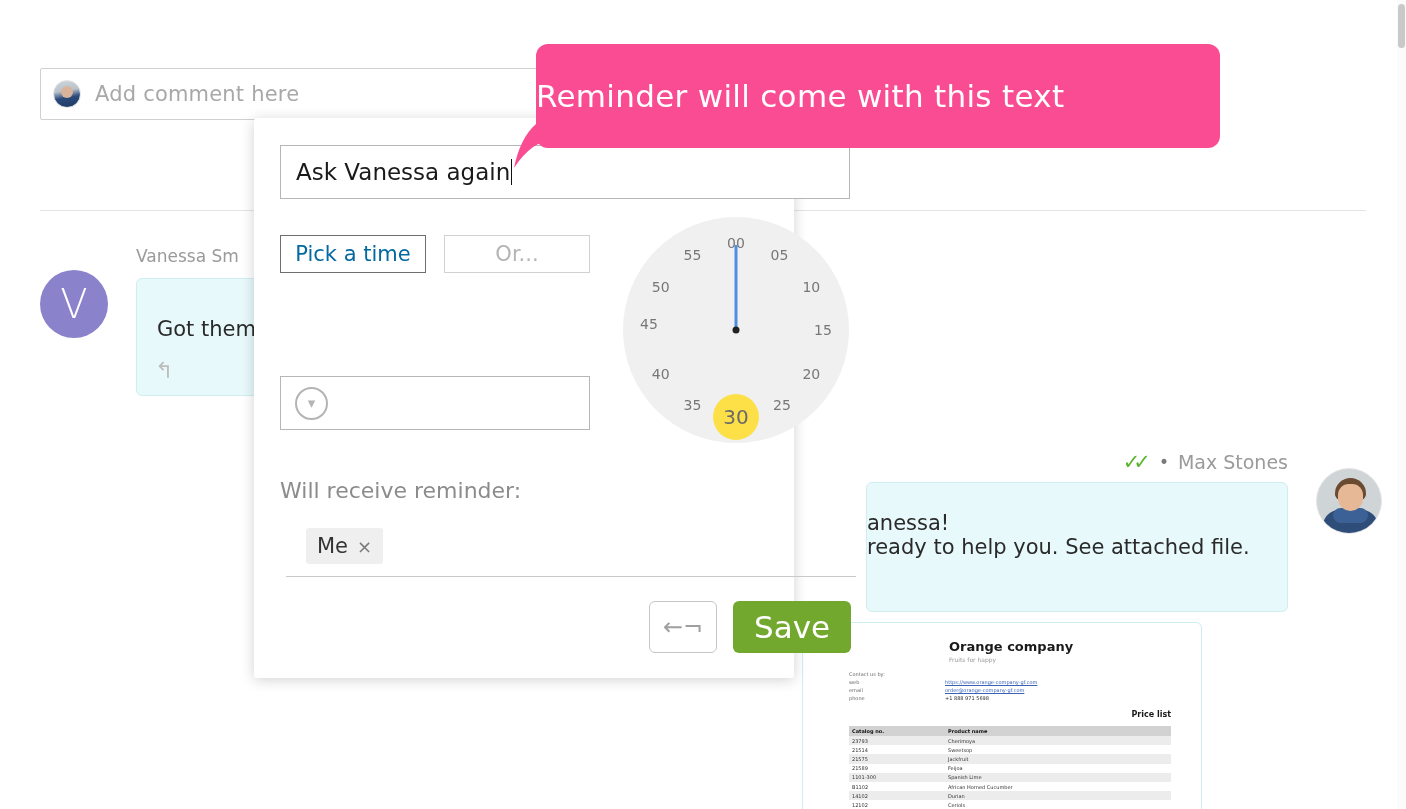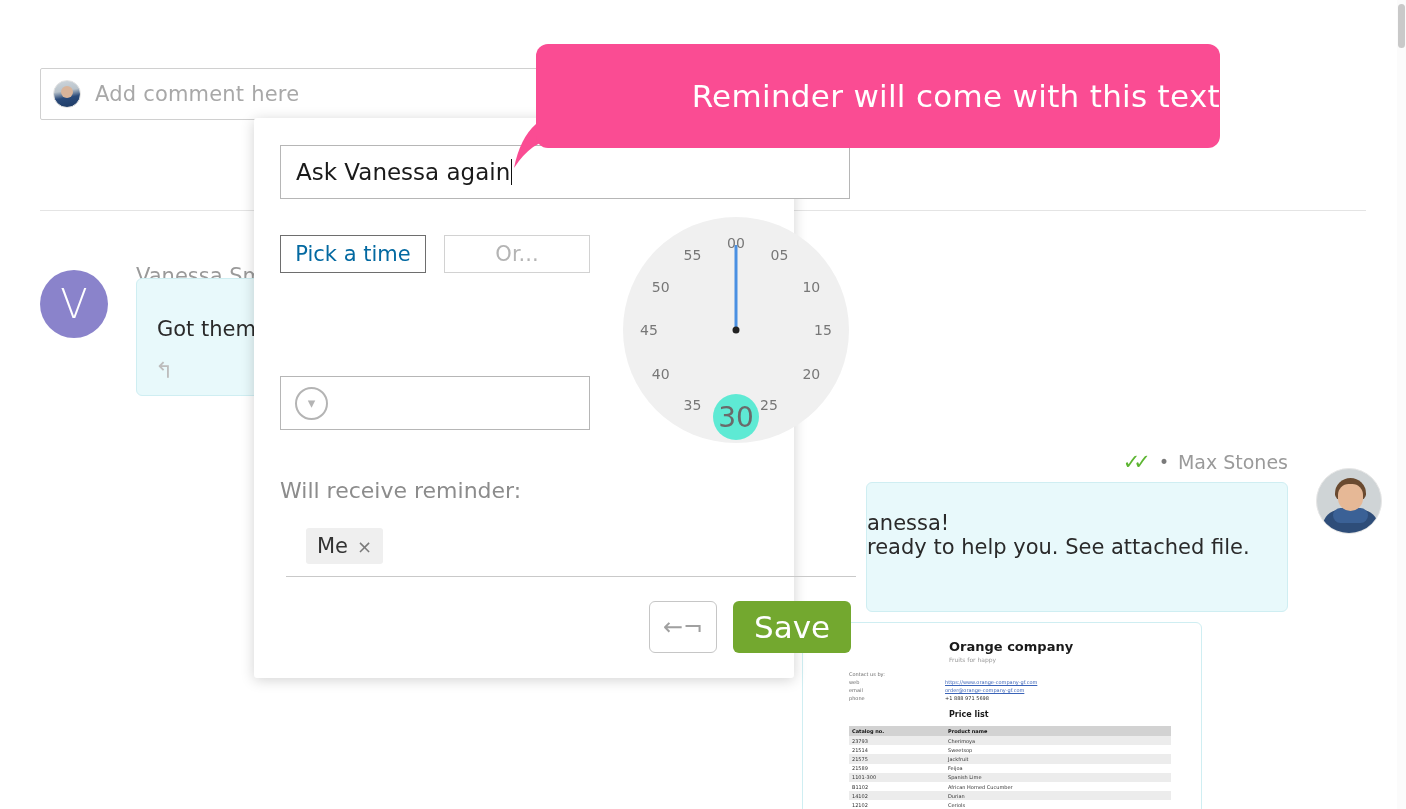--- a/index.html
+++ b/index.html
@@ -37,21 +37,21 @@
   }
 
   
   .msg-left { position: absolute; left: 40px; top: 246px; }
   .avatar-letter {
     position:absolute; left:0; top:24px; width: 68px; height: 68px; border-radius: 50%;
     background:#8a83cb; color:#fff; font-size: 40px;
     display:flex; align-items:center; justify-content:center; font-weight:300;
   }
   .msg-left-name {
-    position:absolute; left: 96px; top: 18px; font-size: 21px; color:#9a9a9a; white-space:nowrap;
+    position:absolute; left: 96px; top: 0px; font-size: 17px; color:#9a9a9a; white-space:nowrap;
   }
   .bubble-left {
     position:absolute; left: 96px; top: 32px; width: 300px; height: 118px;
     background:#e8f9fb; border:1px solid #cfeef2; border-radius: 6px;
     padding: 38px 0 0 20px; font-size: 21px; color:#2a2a2a; white-space:nowrap;
   }
   .reply-icon { position:absolute; left: 18px; bottom: 12px; color:#bdbdbd; font-size: 22px; }
 
   
   .msg-right { position:absolute; right: 16px; top: 450px; }
@@ -83,21 +83,21 @@
     background:#fff; border:1px solid #cfeef2; border-radius: 6px; overflow:hidden;
   }
   .doc-inner { position:absolute; left: 46px; top: 16px; right: 30px; }
   .doc-title { font-size: 13px; font-weight: bold; color:#1a1a1a; margin-left: 100px; }
   .doc-sub { font-size: 6px; color:#9a9a9a; margin-left: 100px; margin-top: 2px; }
   .doc-contact { margin-top: 8px; font-size: 5px; color:#4a4a4a; }
   .doc-contact .row { display:flex; margin-bottom: 2px; }
   .doc-contact .k { width: 96px; color:#6a6a6a; }
   .doc-contact .v { color:#2a2a2a; }
   .doc-contact .v.link { color:#3a63b8; text-decoration: underline; }
-  .doc-pricelist { margin-top: 9px; margin-left: 100px; font-size: 8px; font-weight:bold; color:#1a1a1a;}
+  .doc-pricelist { margin-top: 9px; margin-left: 100px; font-size: 8px; font-weight:bold; color:#1a1a1a;text-align:right;}
   .doc-table { margin-top: 7px; width: 100%; border-collapse: collapse; font-size: 5px; }
   .doc-table th { background:#d2d2d2; color:#111; text-align:left; padding: 2px 3px; font-weight:bold;}
   .doc-table td { padding: 1.6px 3px; color:#333; }
   .doc-table tr:nth-child(odd) td { background:#ececec; }
   .doc-table .c-cat { width: 96px; }
 
   
   .dialog {
     position:absolute; left: 254px; top: 118px; width: 540px; height: 560px;
     background:#fff; border-radius: 3px;
@@ -153,24 +153,24 @@
   }
   .clock-hand {
     position:absolute; left: 50%; top: 50%; width: 3px; height: 85px;
     background:#4a90e2; transform-origin: top center; transform: translateX(-50%) rotate(180deg);
   }
   .clock-center {
     position:absolute; left:50%; top:50%; width: 7px; height:7px; border-radius:50%;
     background:#222; transform: translate(-50%,-50%);
   }
   .clock-sel {
-    position:absolute; width: 46px; height: 46px; border-radius:50%; background:#5eead4;
+    position:absolute; width: 46px; height: 46px; border-radius:50%; background:#fde047;
     transform: translate(-50%,-50%);
     display:flex; align-items:center; justify-content:center;
-    font-size: 28px; color:#6a6a6a;
+    font-size: 20px; color:#6a6a6a;
   }
 
   .recv-label { position:absolute; left: 26px; top: 360px; font-size: 22px; color:#8c8c8c; }
   .chips { position:absolute; left: 32px; top: 410px; width: 570px; border-bottom: 1px solid #c9c9c9; padding-bottom: 12px; }
   .chip {
     display:inline-flex; align-items:center; gap:9px;
     background:#efefef; border-radius: 3px; padding: 6px 11px;
     font-size: 21px; color:#333; margin-left: 20px;
   }
   .chip-x { color:#7a7a7a; font-size: 18px; }
@@ -185,21 +185,21 @@
     position:absolute; left: 479px; top: 483px; width: 118px; height: 52px;
     border-radius: 6px; background:#73a82f; border:none;
     display:flex; align-items:center; justify-content:center;
     font-size: 31px; color:#fff;
   }
 
   
   .balloon {
     position:absolute; left: 536px; top: 44px; width: 684px; height: 104px;
     background:#fa4c93; border-radius: 12px;
-    display:flex; align-items:center; justify-content:flex-end;
+    display:flex; align-items:center; justify-content:flex-start;
     color:#fff; font-size: 31px; letter-spacing:.3px;
   }
   .balloon-tail {
     position:absolute; left: 512px; top: 124px; width: 46px; height: 46px;
   }
 
   
   .scrollbar {
     position:absolute; right: 0; top: 0; width: 9px; height: 809px; background:#fbfbfb;
   }
@@ -331,25 +331,25 @@
     </div>
 
     <div class="clock-face" id="clock-face">
       <div class="clock-hand"></div>
       <div class="clock-center"></div>
     <div class="tick" style="left: 113px; top: 26px;">00</div>
         <div class="tick" style="left: 156.5px; top: 37.6558px;">05</div>
         <div class="tick" style="left: 188.344px; top: 69.5px;">10</div>
         <div class="tick" style="left: 200px; top: 113px;">15</div>
         <div class="tick" style="left: 188.344px; top: 156.5px;">20</div>
-        <div class="tick" style="left: 146px; top: 188.344px;">25</div>
+        <div class="tick" style="left: 159px; top: 188.344px;">25</div>
         <div class="clock-sel" style="left: 113px; top: 200px;">30</div>
         <div class="tick" style="left: 69.5px; top: 188.344px;">35</div>
         <div class="tick" style="left: 37.6558px; top: 156.5px;">40</div>
-        <div class="tick" style="left: 26px; top: 113px;">45</div>
+        <div class="tick" style="left: 26px; top: 107px;">45</div>
         <div class="tick" style="left: 37.6558px; top: 69.5px;">50</div>
         <div class="tick" style="left: 69.5px; top: 37.6558px;">55</div>
       </div>
 
     <div class="recv-label">Will receive reminder:</div>
     <div class="chips">
       <span class="chip">
         <span>Me</span>
         <span class="chip-x">×</span>
       </span>

